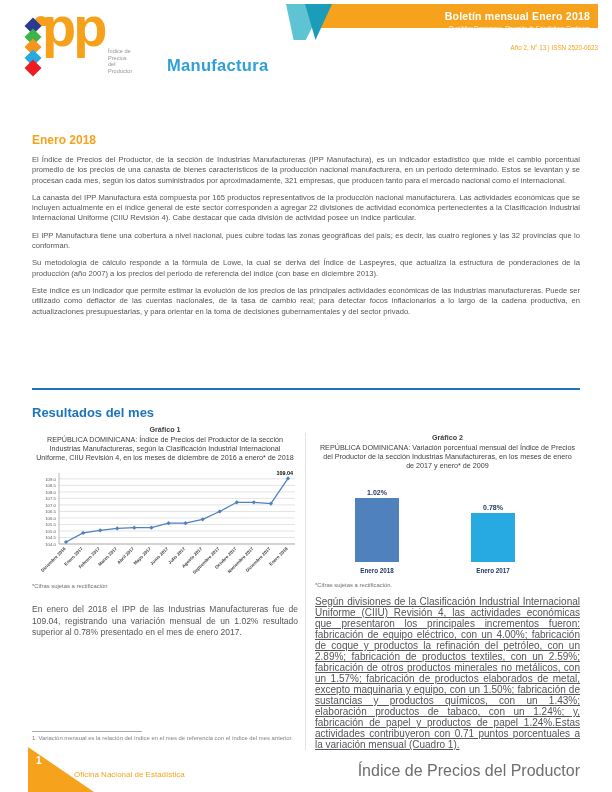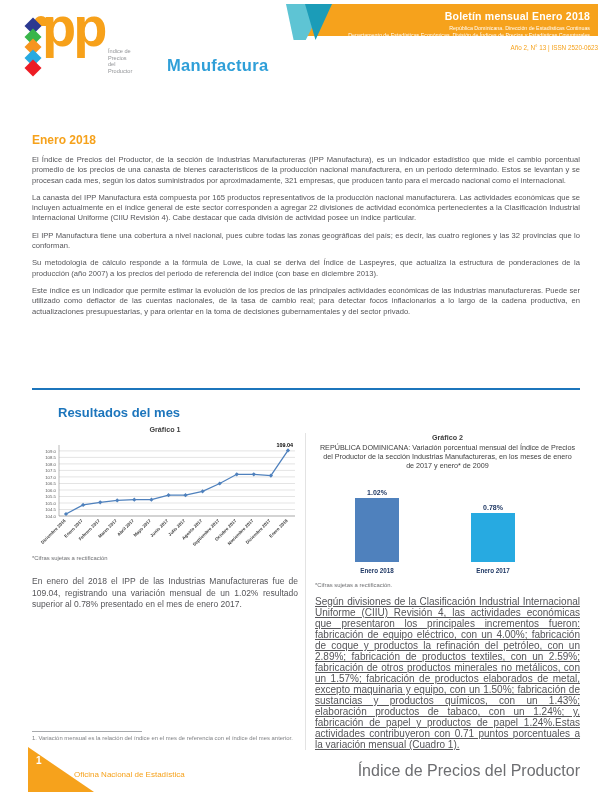--- a/index.html
+++ b/index.html
@@ -5,21 +5,21 @@
   * { margin:0; padding:0; box-sizing:border-box; }
   html,body { background:#888; }
   body { font-family:"Liberation Sans", sans-serif; }
   .page {
     position:relative; width:612px; height:792px; margin:0 auto;
     background:#ffffff; overflow:hidden; color:#58595b;
   }
 
   
   .banner {
-    position:absolute; left:296px; top:4px; width:302px; height:32px;
+    position:absolute; left:296px; top:4px; width:302px; height:24px;
     background:#f6a21c; text-align:right; padding:4px 8px 3px 40px;
   }
   .banner-title { color:#fff; font-size:10.5px; font-weight:bold; letter-spacing:.2px; margin-top:2px; }
   .banner-sub { color:#fff; font-size:5.3px; line-height:7px; margin-top:3px; }
   .banner-accent { position:absolute; top:0; height:36px; }
   .accent-light { left:-10px; width:38px; background:#5ec4d4; clip-path:polygon(0 0,100% 0,52% 100%,20% 100%); }
   .accent-dark  { left:6px;  width:30px; background:#1b9cb8; clip-path:polygon(10% 0,100% 0,45% 100%); }
   .issue-line { position:absolute; top:44px; right:14px; font-size:6.3px; color:#f6a21c; }
 
   .logo { position:absolute; left:26px; top:10px; height:66px; }
@@ -35,21 +35,21 @@
   .intro-heading { color:#f6a21c; font-size:12px; font-weight:bold; margin-bottom:8px; }
   .intro p { font-size:7.6px; line-height:10.3px; text-align:justify; margin-bottom:7px; color:#555559; }
 
   .divider { position:absolute; left:32px; top:388px; width:548px; height:2px; background:#1c75bc; }
 
   
   .columns { position:absolute; left:32px; top:405px; width:548px; height:345px; display:flex; }
   .col-left  { width:273px; position:relative; padding-right:7px; }
   .col-right { width:275px; position:relative; border-left:1px solid #e3e3e3; padding-left:9px;margin-top:28px; }
 
-  .results-heading { color:#1c75bc; font-size:13px; font-weight:bold; margin-bottom:5px;margin-left:26px; }
+  .results-heading { color:#1c75bc; font-size:13px; font-weight:bold; margin-bottom:5px; }
   .chart-title { text-align:center; font-size:7.2px; font-weight:bold; color:#404040; }
   .chart-subtitle { text-align:center; font-size:7.2px; line-height:9px; color:#404040; margin:1px 4px 0 4px; }
 
   .line-chart-box { margin-top:4px; }
   .line-chart-box svg { display:block; }
   svg text { font-family:"Liberation Sans", sans-serif; }
 
   .chart-footnote { font-size:5.9px; color:#6d6e71; margin-top:3px; }
 
   .result-paragraph { font-size:8.5px; line-height:11.5px; text-align:justify; color:#555559; margin-top:15px; }
@@ -116,20 +116,21 @@
     <p>Este índice es un indicador que permite estimar la evolución de los precios de las principales actividades económicas de las industrias manufactureras. Puede ser utilizado como deflactor de las cuentas nacionales, de la tasa de cambio real; para detectar focos inflacionarios a lo largo de la cadena productiva, en actualizaciones presupuestarias, y para orientar en la toma de decisiones gubernamentales y del sector privado.</p>
   </div>
 
   <div class="divider"></div>
 
   <div class="columns">
 
     <div class="col-left">
       <div class="results-heading">Resultados del mes</div>
       <div class="chart-title">Gráfico 1</div>
+      <div class="chart-subtitle">REPÚBLICA DOMINICANA: Índice de Precios del Productor de la sección Industrias Manufactureras, según la Clasificación Industrial Internacional Uniforme, CIIU Revisión 4, en los meses de diciembre de 2016 a enero* de 2018</div>
       <div class="line-chart-box" id="graf1-chart">
           <svg viewBox="0 0 268 114" width="268" height="114">
             <line x1="27" y1="78.0" x2="263" y2="78.0" stroke="#c9c9c9" stroke-width="0.5"></line>
             <text x="24" y="79.6" text-anchor="end" font-size="4.3" fill="#595959">104.0</text>
             <line x1="27" y1="71.5" x2="263" y2="71.5" stroke="#c9c9c9" stroke-width="0.5"></line>
             <text x="24" y="73.1" text-anchor="end" font-size="4.3" fill="#595959">104.5</text>
             <line x1="27" y1="65.0" x2="263" y2="65.0" stroke="#c9c9c9" stroke-width="0.5"></line>
             <text x="24" y="66.6" text-anchor="end" font-size="4.3" fill="#595959">105.0</text>
             <line x1="27" y1="58.5" x2="263" y2="58.5" stroke="#c9c9c9" stroke-width="0.5"></line>
             <text x="24" y="60.1" text-anchor="end" font-size="4.3" fill="#595959">105.5</text>

